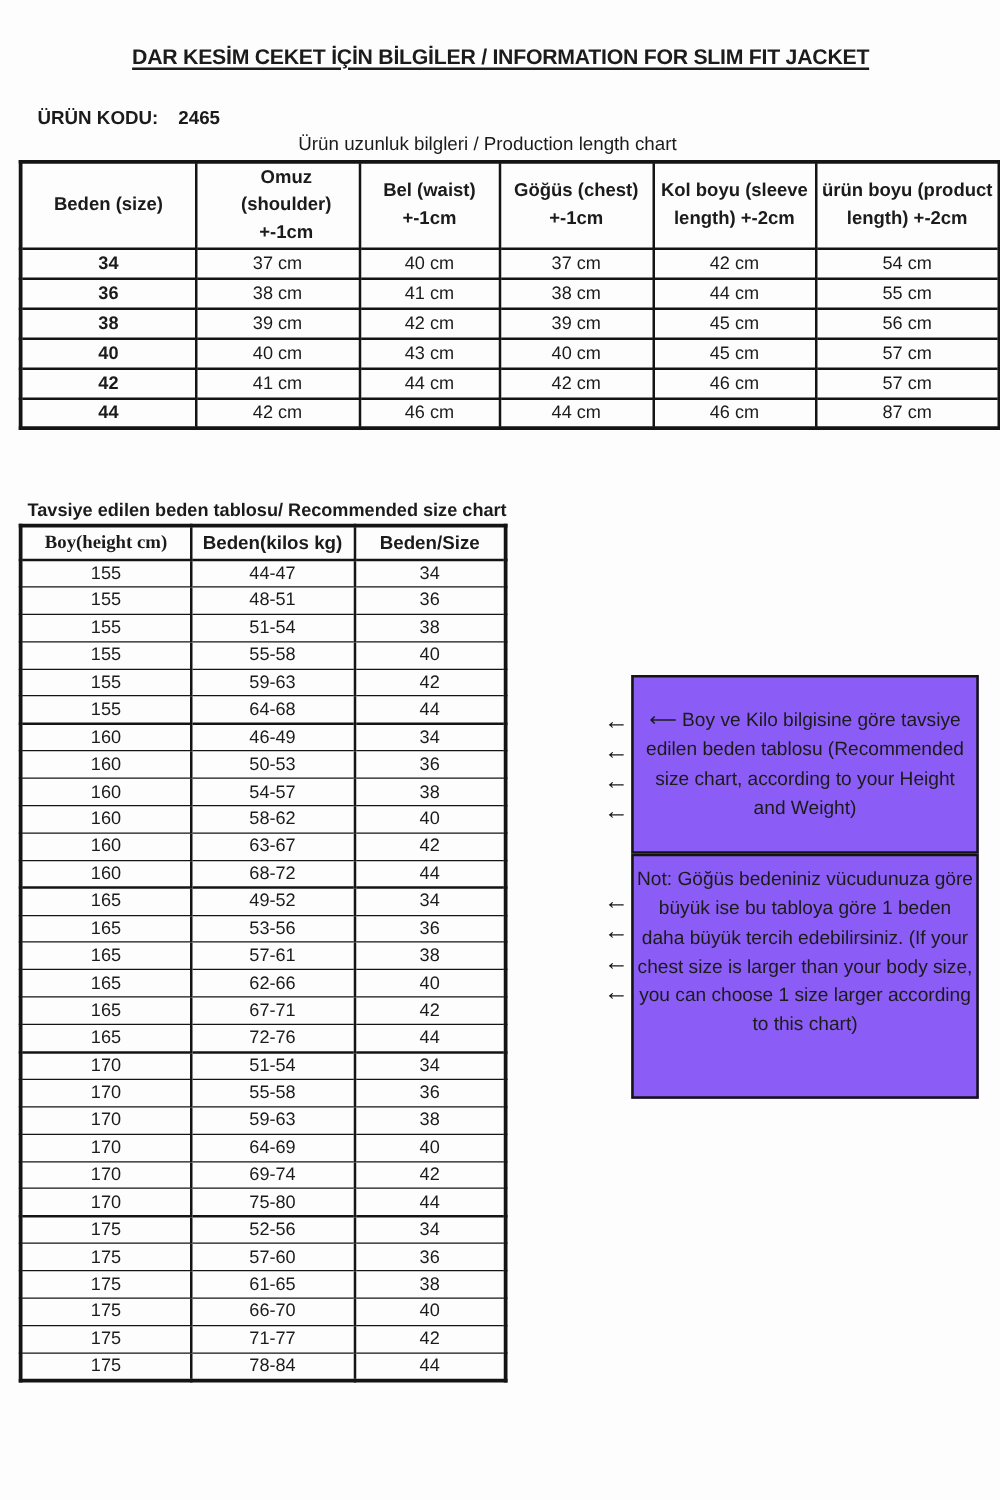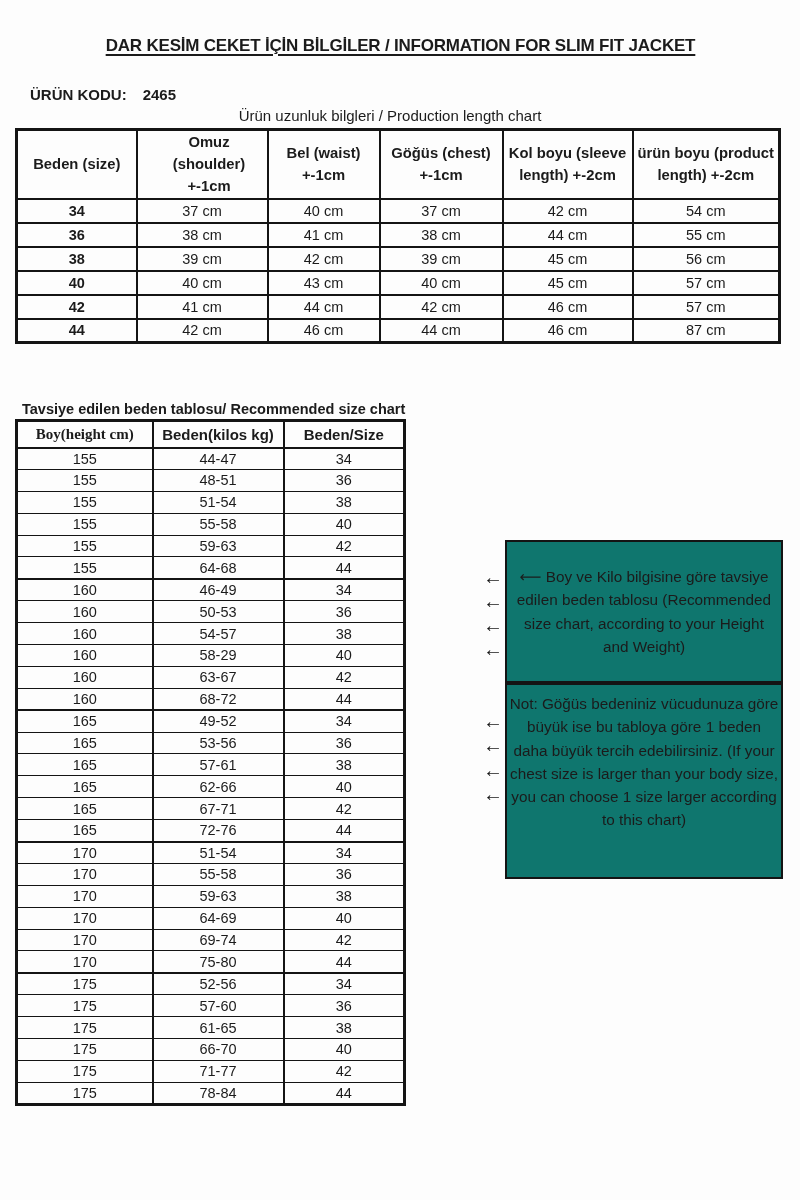--- a/index.html
+++ b/index.html
@@ -41,21 +41,21 @@
     border:3px solid #141414;
   }
   .prod-table th, .prod-table td {
     border:2px solid #141414;
     text-align:center; vertical-align:middle;
     padding:0 2px;
   }
   .prod-table th { height:50px; font-size:14.8px; font-weight:bold; line-height:1.5; }
   .prod-table td { height:24px; font-size:14.5px; }
   .prod-table td:first-child { font-weight:bold; }
-  .prod-table th:nth-child(1){ width:120px; }
+  .prod-table th:nth-child(1){ width:140px; }
   .prod-table th:nth-child(2){ width:131px;padding-left:16px; }
   .prod-table th:nth-child(3){ width:112px; }
   .prod-table th:nth-child(4){ width:123px; }
   .prod-table th:nth-child(5){ width:130px; }
   .prod-table th:nth-child(6){ width:147px; }
 
   .size-caption {
     position:absolute; top:401px; left:22px;
     font-size:14.5px; font-weight:bold;
   }
@@ -79,21 +79,21 @@
   .size-table th:nth-child(1){ width:136px;font-family:Liberation Serif, serif; }
   .size-table th:nth-child(2){ width:131px; }
   .size-table th:nth-child(3){ width:121px; }
   .size-table tbody tr:nth-child(6n+1) td { border-top-width:2.5px; }
 
   .note-box {
     position:absolute; left:505px; width:278px;
     border:2px solid #141414;
     text-align:center;
     font-size:15.3px; line-height:1.52;
-    background:#0f766e;
+    background:#8b5cf6;
   }
   .note-box.box1 {
     top:540px; height:143px;
     display:flex; align-items:center; justify-content:center;
     padding:0 3px;
   }
   .note-box.box2 {
     top:683px; height:196px;
     padding:7px 2px 0;
   }
@@ -236,21 +236,21 @@
         <td>50-53</td>
         <td>36</td>
       </tr>
       <tr>
         <td>160</td>
         <td>54-57</td>
         <td>38</td>
       </tr>
       <tr>
         <td>160</td>
-        <td>58-29</td>
+        <td>58-62</td>
         <td>40</td>
       </tr>
       <tr>
         <td>160</td>
         <td>63-67</td>
         <td>42</td>
       </tr>
       <tr>
         <td>160</td>
         <td>68-72</td>

